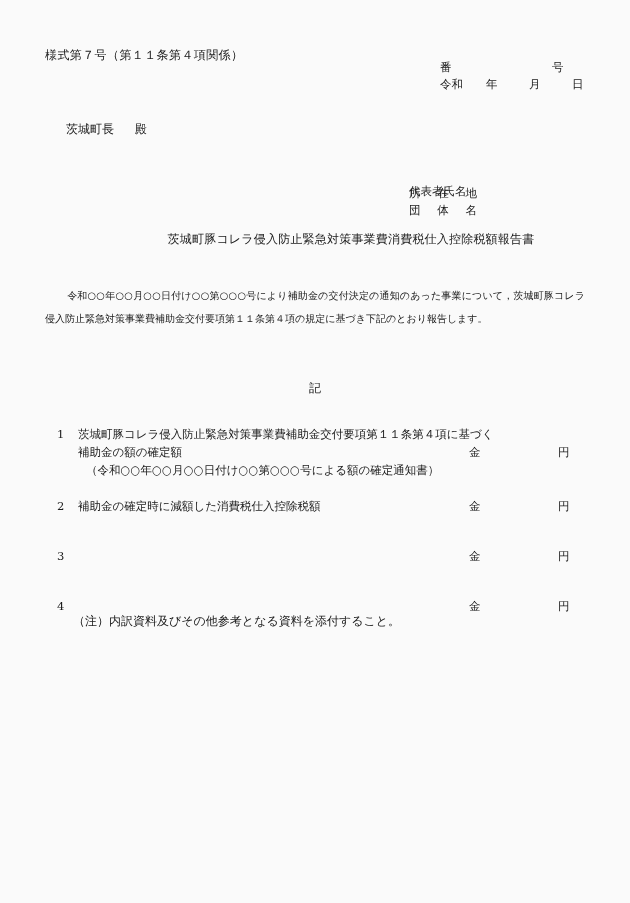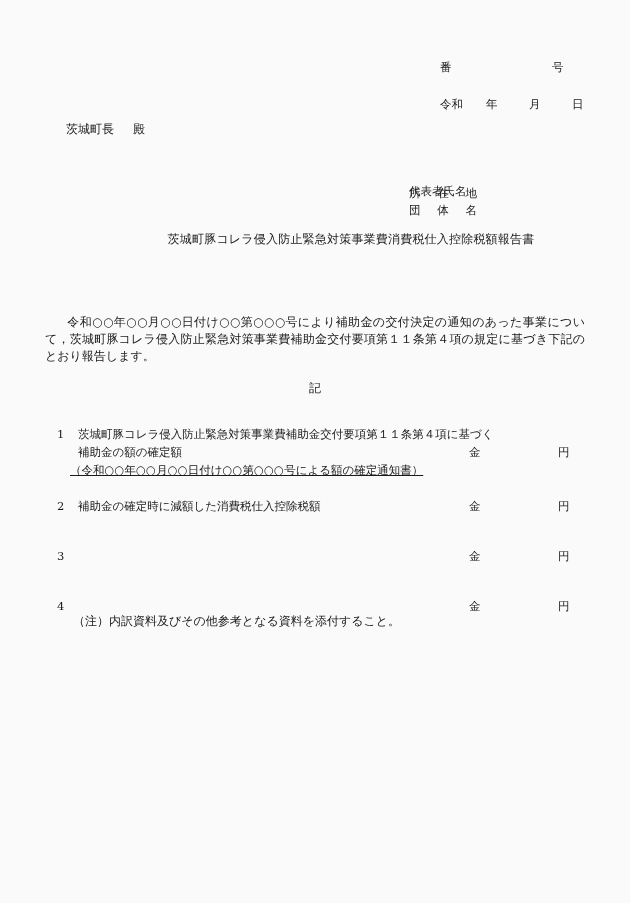--- a/index.html
+++ b/index.html
@@ -36,31 +36,30 @@
     top: 60px;
     font-size: 11.5px;
   }
   .doc-meta .meta-row {
     display: flex;
     align-items: baseline;
     height: 17px;
   }
   .doc-meta .cell-ban   { width: 112px; }
   .doc-meta .cell-go    { width: 20px; }
-  .doc-meta .cell-reiwa { width: 46px; margin-top: 20px; }
+  .doc-meta .cell-reiwa { width: 46px; }
   .doc-meta .cell-nen   { width: 43px; }
   .doc-meta .cell-tsuki { width: 43px; }
   .doc-meta .cell-hi    { width: 20px; }
 
   
   .addressee {
     left: 66px;
     top: 121px;
     font-size: 12px;
-    font-family: Liberation Serif, serif;
   }
   .addressee .gap { display: inline-block; width: 13px; }
 
   
   .sender {
     left: 409px;
     top: 150px;
     font-size: 11.5px;
   }
   .sender .s-row { height: 17px; }
@@ -80,24 +79,24 @@
     text-align: center;
     font-size: 12px;
     letter-spacing: 0.2px;
     white-space: nowrap;
     padding-left: 20px;
   }
 
   
   .body-para {
     left: 45px;
-    top: 314px;
+    top: 284px;
     width: 540px;
-    font-size: 12px;
-    line-height: 17px;
+    font-size: 10px;
+    line-height: 23px;
     white-space: normal;
     text-align: justify;
   }
   .body-para .indent { display: inline-block; width: 22px; }
 
   
   .ki-marker {
     left: 0;
     top: 380px;
     width: 630px;
@@ -128,21 +127,21 @@
     top: 0;
     width: 14px;
     text-align: left;
   }
   .item-text {
     position: absolute;
     left: 78px;
     top: 0;
   }
   .item-text.sub  { left: 78px; }
-  .item-text.sub2 { left: 70px; text-decoration: underline; }
+  .item-text.sub2 { left: 86px; }
   .amt-kin {
     position: absolute;
     left: 469px;
     top: 0;
   }
   .amt-yen {
     position: absolute;
     left: 558px;
     top: 0;
   }
@@ -154,20 +153,21 @@
     left: 73px;
     top: 613px;
     font-size: 12px;
   }
 </style>
 </head>
 <body>
 
 <div class="page">
 
+  <div class="abs form-no">様式第７号（第１１条第４項関係）</div>
 
   <div class="abs doc-meta">
     <div class="meta-row">
       <span class="cell-ban">番</span>
       <span class="cell-go">号</span>
     </div>
     <div class="meta-row">
       <span class="cell-reiwa">令和</span>
       <span class="cell-nen">年</span>
       <span class="cell-tsuki">月</span>

